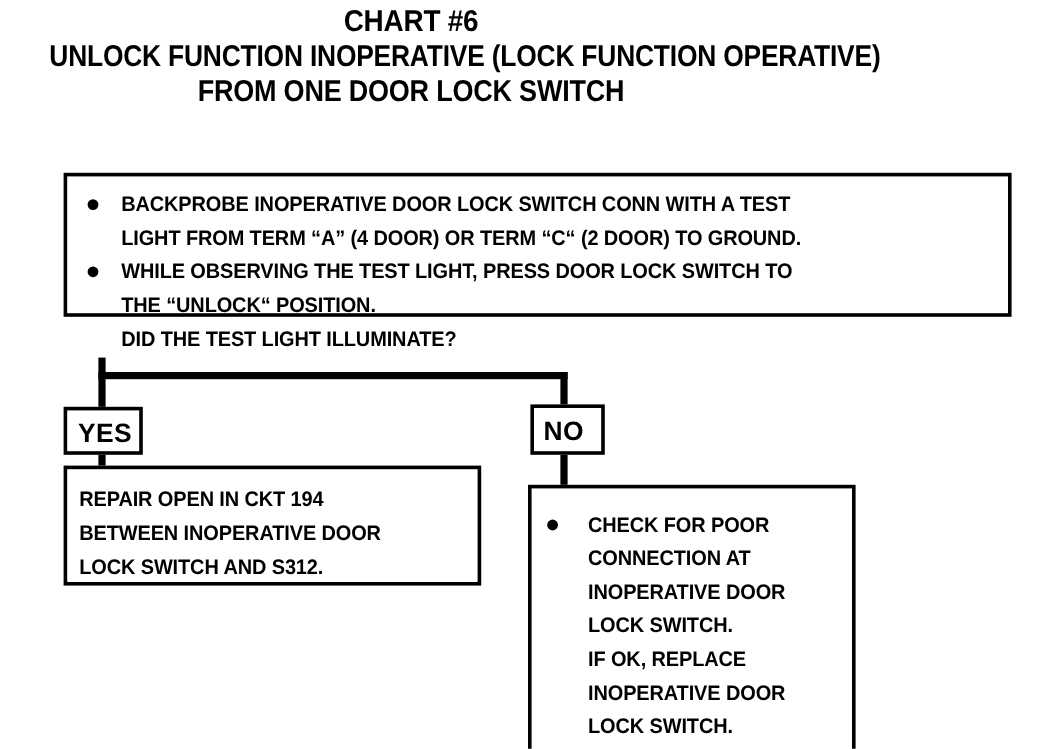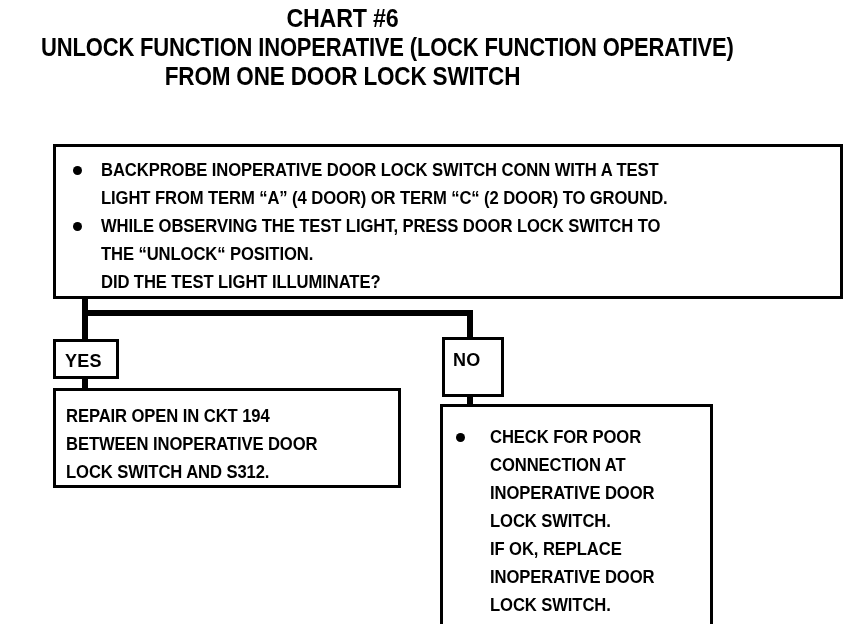--- a/index.html
+++ b/index.html
@@ -53,21 +53,21 @@
     border: 3px solid #000;
     background: #fff;
     box-sizing: border-box;
   }
 
   
   #main-question-box {
     left: 53px;
     top: 144px;
     width: 790px;
-    height: 155px;
+    height: 120px;
   }
   .bullet-dot {
     position: absolute;
     width: 9px;
     height: 9px;
     border-radius: 50%;
     background: #000;
   }
   .line {
     position: absolute;
@@ -110,28 +110,28 @@
   #yes-box {
     left: 53px;
     top: 339px;
     width: 66px;
     height: 40px;
   }
   #no-box {
     left: 442px;
     top: 337px;
     width: 62px;
-    height: 60px;
+    height: 42px;
   }
   .yn-label {
     position: absolute;
     left: 9px;
     top: 9px;
     font-weight: bold;
-    font-size: 18px;
+    font-size: 22px;
     line-height: 20px;
     letter-spacing: 0.3px;
   }
   #no-box .yn-label { left: 8px; top: 10px; }
 
   
   #result-yes-box {
     left: 53px;
     top: 388px;
     width: 348px;

